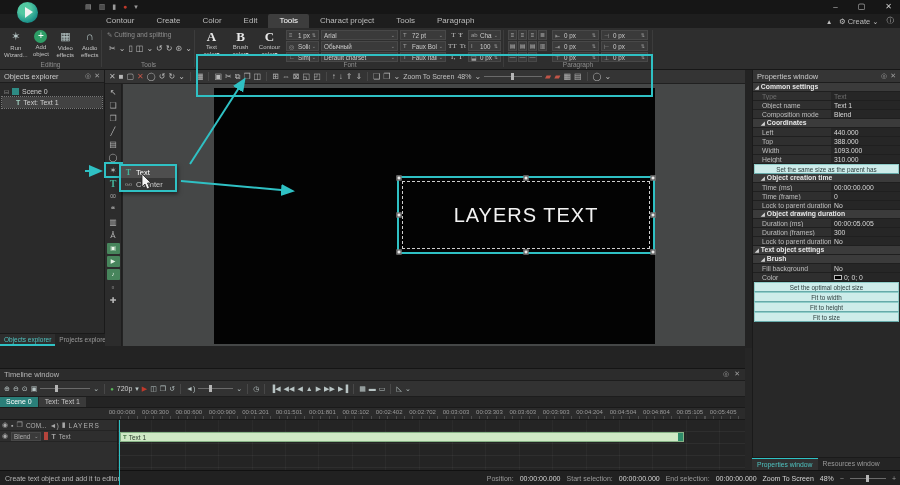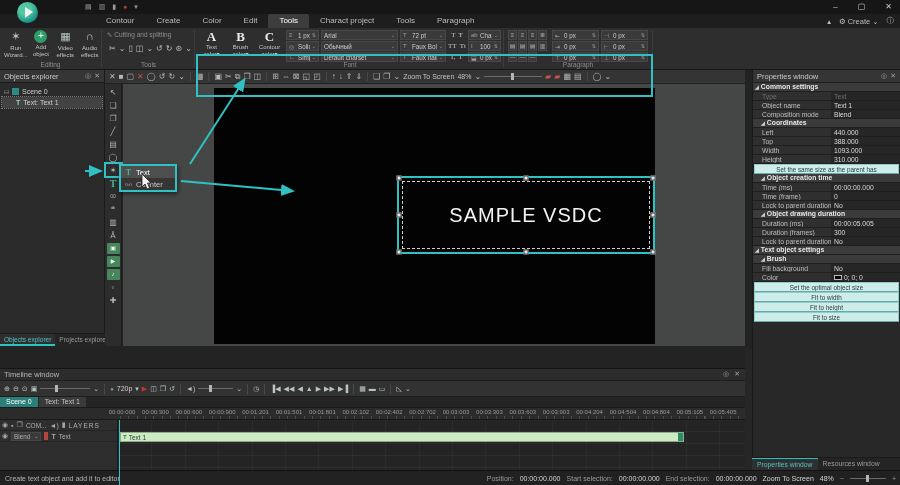--- a/index.html
+++ b/index.html
@@ -483,21 +483,21 @@
     <div class="tsi green">▶</div>
     <div class="tsi green">♪</div>
     <div class="tsi">▫</div>
     <div class="tsi">✚</div>
   </div>
 
 <div class="canvaswrap">
   <div class="stage">
     <div class="selbox">
       <div class="dash"></div>
-      <div class="sampletext">SAMPLE VSDC</div>
+      <div class="sampletext">LAYERS TEXT</div>
       <span class="handle" style="left:0;top:0"></span>
       <span class="handle" style="left:50%;top:0"></span>
       <span class="handle" style="left:100%;top:0"></span>
       <span class="handle" style="left:0;top:50%"></span>
       <span class="handle" style="left:100%;top:50%"></span>
       <span class="handle" style="left:0;top:100%"></span>
       <span class="handle" style="left:50%;top:100%"></span>
       <span class="handle" style="left:100%;top:100%"></span>
     </div>
   </div>

